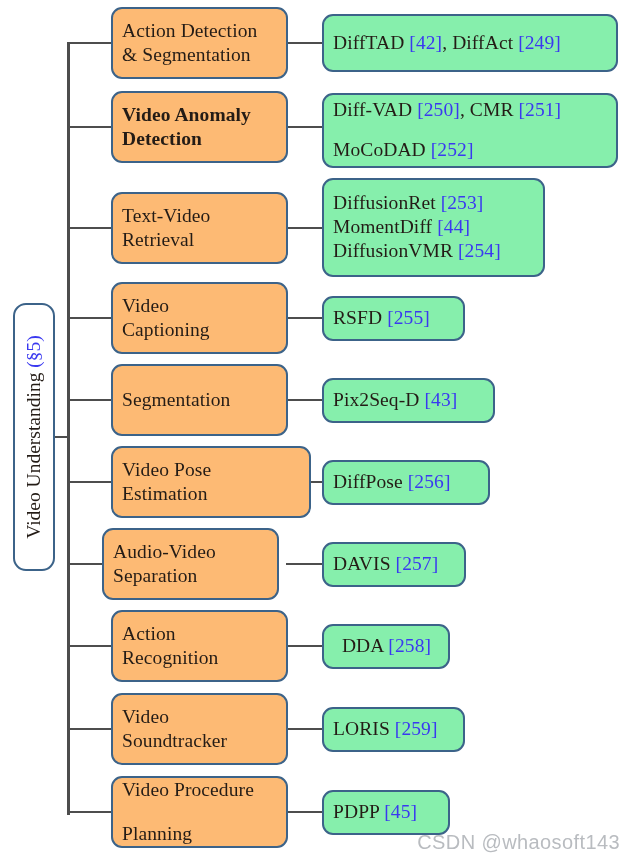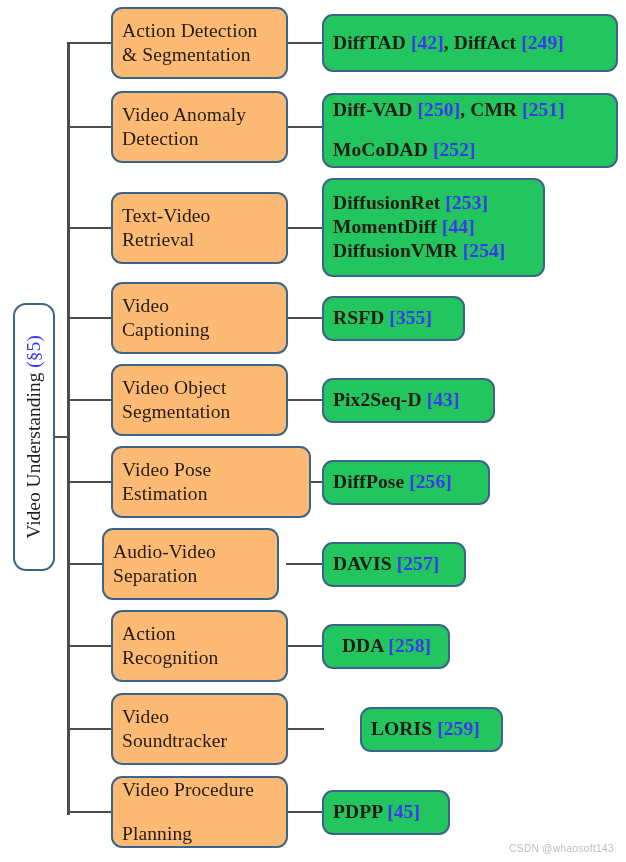--- a/index.html
+++ b/index.html
@@ -22,21 +22,21 @@
     flex-direction:column;
     justify-content:center;
     color:#241c16;
     font-size:19.5px;
     line-height:1.22;
     letter-spacing:.1px;
     padding:3px 8px 4px 9px;
     white-space:nowrap;
   }
   .node.task{ background:#fdba74; }
-  .node.refs{ background:#22c55e;font-weight:bold; }
+  .node.refs{ background:#86efac; }
 
   .line-txt{display:block;}
   .cite{color:#3a39f0;}
   .cite-b{color:#241c16;}
 
   
   #root-node{
     position:absolute;
     left:13px;top:303px;
     width:42px;height:268px;
@@ -56,23 +56,23 @@
   }
 
   
   .ln{position:absolute;background:#4d4d4d;}
   .ln-v{width:2.6px;}
   .ln-h{height:2.6px;}
 
   
   #watermark{
     position:absolute;
-    right:12px;bottom:8px;
+    right:6px;bottom:8px;
     font-family:"Liberation Sans","DejaVu Sans",sans-serif;
-    font-size:10px;
+    font-size:20px;
     color:#b9bcc0;
     letter-spacing:.4px;
     white-space:nowrap;
   }
 </style>
 </head>
 <body>
 
 <div id="diagram">
 
@@ -106,21 +106,21 @@
     </div>
 
   <div id="nodes">
       <div class="node task" style="left: 111px; top: 7px; width: 177px; height: 72px;">
         <span class="line-txt">Action Detection</span>
         <span class="line-txt">&amp; Segmentation</span>
       </div>
       <div class="node refs" style="left: 322px; top: 14px; width: 296px; height: 58px;">
         <span class="line-txt"><span class="cite-b">DiffTAD </span><span class="cite">[42]</span><span class="cite-b">, DiffAct </span><span class="cite">[249]</span></span>
       </div>
-      <div class="node task" style="left: 111px; top: 91px; width: 177px; height: 72px;">
+      <div class="node task" style="left: 111px; top: 91px; width: 177px; height: 72px; font-weight: bold;">
         <span class="line-txt">Video Anomaly</span>
         <span class="line-txt">Detection</span>
       </div>
       <div class="node refs" style="left: 322px; top: 93px; width: 296px; height: 75px; justify-content: space-between;">
         <span class="line-txt"><span class="cite-b">Diff-VAD </span><span class="cite">[250]</span><span class="cite-b">, CMR </span><span class="cite">[251]</span></span>
         <span class="line-txt"><span class="cite-b">MoCoDAD </span><span class="cite">[252]</span></span>
       </div>
       <div class="node task" style="left: 111px; top: 192px; width: 177px; height: 72px; border-radius: 11px;">
         <span class="line-txt">Text-Video</span>
         <span class="line-txt">Retrieval</span>
@@ -128,24 +128,23 @@
       <div class="node refs" style="left: 322px; top: 178px; width: 223px; height: 99px;">
         <span class="line-txt"><span class="cite-b">DiffusionRet </span><span class="cite">[253]</span></span>
         <span class="line-txt"><span class="cite-b">MomentDiff </span><span class="cite">[44]</span></span>
         <span class="line-txt"><span class="cite-b">DiffusionVMR </span><span class="cite">[254]</span></span>
       </div>
       <div class="node task" style="left: 111px; top: 282px; width: 177px; height: 72px;">
         <span class="line-txt">Video</span>
         <span class="line-txt">Captioning</span>
       </div>
       <div class="node refs" style="left: 322px; top: 296px; width: 143px; height: 45px;">
-        <span class="line-txt"><span class="cite-b">RSFD </span><span class="cite">[355]</span></span>
+        <span class="line-txt"><span class="cite-b">RSFD </span><span class="cite">[255]</span></span>
       </div>
       <div class="node task" style="left: 111px; top: 364px; width: 177px; height: 72px;">
-        <span class="line-txt">Video Object</span>
         <span class="line-txt">Segmentation</span>
       </div>
       <div class="node refs" style="left: 322px; top: 378px; width: 173px; height: 45px;">
         <span class="line-txt"><span class="cite-b">Pix2Seq-D </span><span class="cite">[43]</span></span>
       </div>
       <div class="node task" style="left: 111px; top: 446px; width: 200px; height: 72px;">
         <span class="line-txt">Video Pose</span>
         <span class="line-txt">Estimation</span>
       </div>
       <div class="node refs" style="left: 322px; top: 460px; width: 168px; height: 45px;">
@@ -162,21 +161,21 @@
         <span class="line-txt">Action</span>
         <span class="line-txt">Recognition</span>
       </div>
       <div class="node refs" style="left: 322px; top: 624px; width: 128px; height: 45px; text-align: center;">
         <span class="line-txt"><span class="cite-b">DDA </span><span class="cite">[258]</span></span>
       </div>
       <div class="node task" style="left: 111px; top: 693px; width: 177px; height: 72px;">
         <span class="line-txt">Video</span>
         <span class="line-txt">Soundtracker</span>
       </div>
-      <div class="node refs" style="left: 322px; top: 707px; width: 143px; height: 45px; margin-left: 38px;">
+      <div class="node refs" style="left: 322px; top: 707px; width: 143px; height: 45px;">
         <span class="line-txt"><span class="cite-b">LORIS </span><span class="cite">[259]</span></span>
       </div>
       <div class="node task" style="left: 111px; top: 776px; width: 177px; height: 72px; gap: 20px;">
         <span class="line-txt">Video Procedure</span>
         <span class="line-txt">Planning</span>
       </div>
       <div class="node refs" style="left: 322px; top: 790px; width: 128px; height: 45px;">
         <span class="line-txt"><span class="cite-b">PDPP </span><span class="cite">[45]</span></span>
       </div>
     </div>

